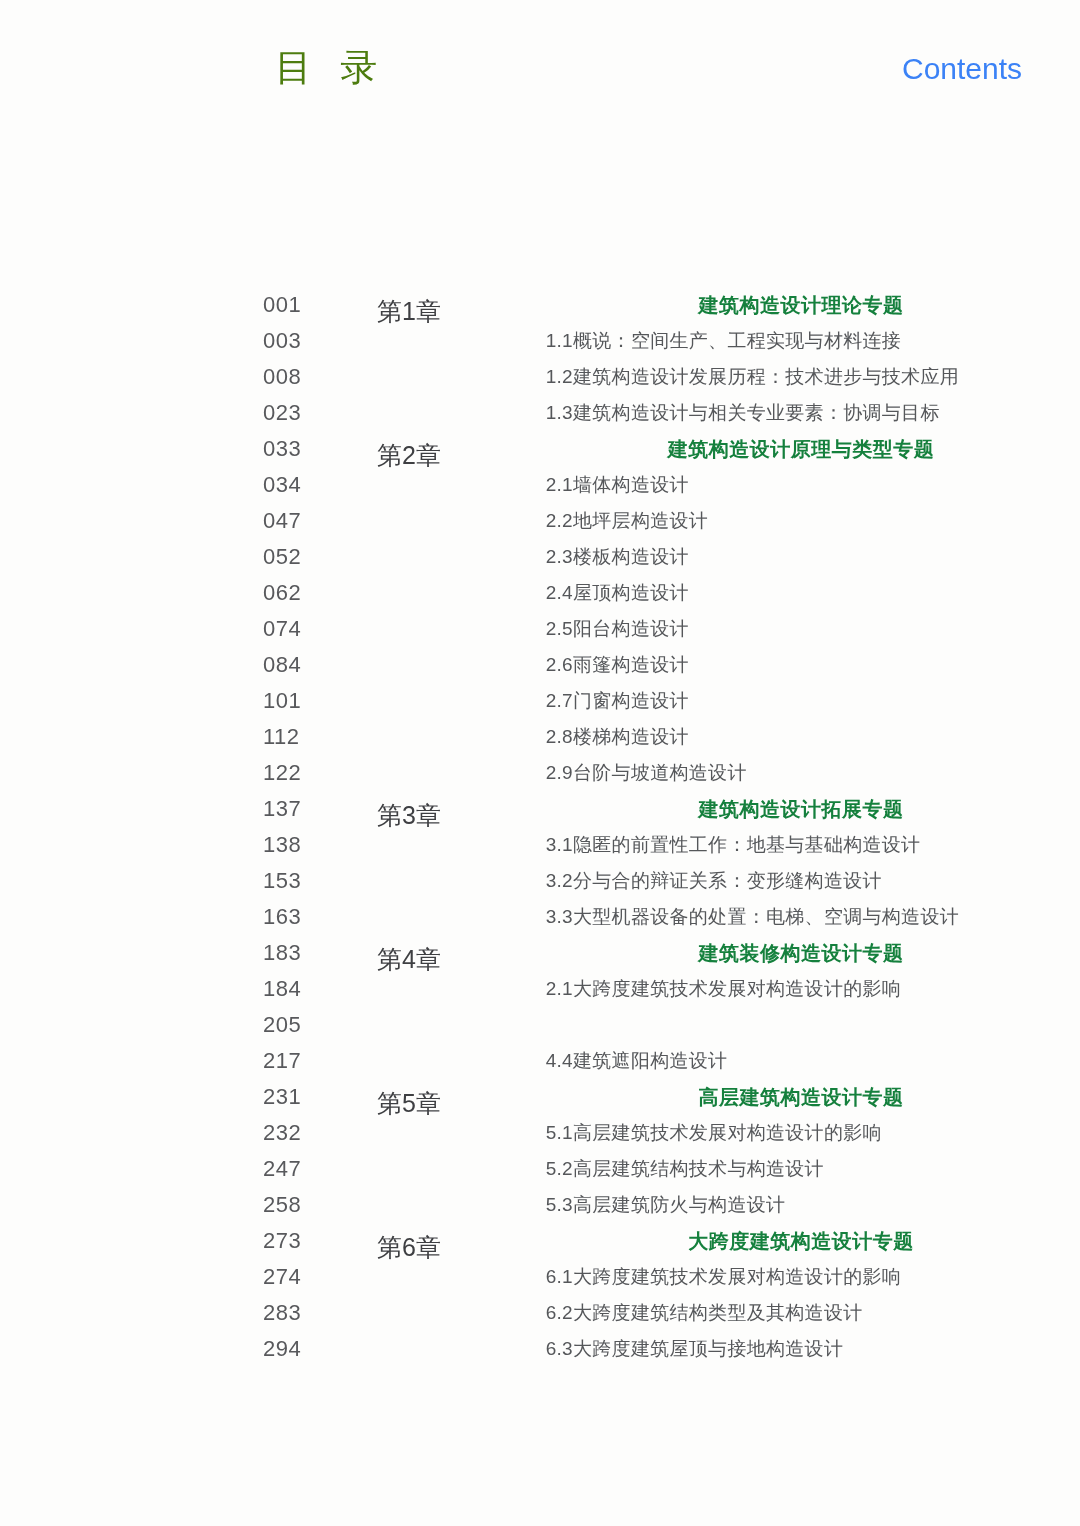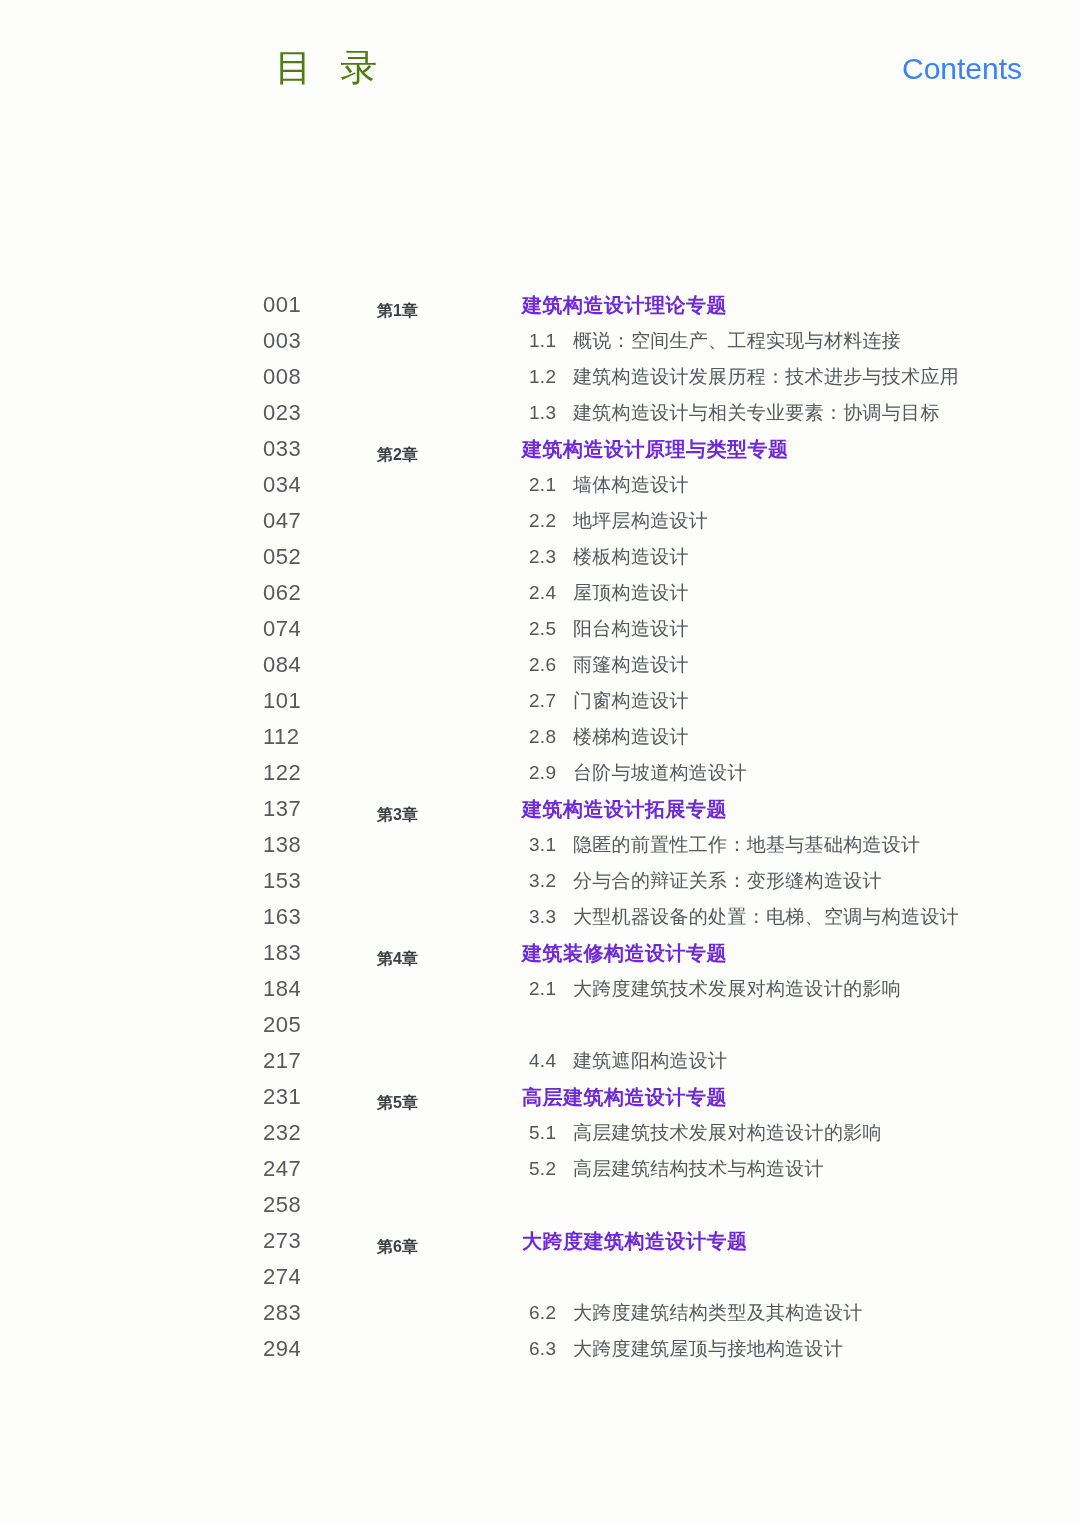--- a/index.html
+++ b/index.html
@@ -50,44 +50,46 @@
     margin-left: 263px;
     width: 114px;
     flex: 0 0 114px;
     font-size: 22px;
     color: #58595c;
     letter-spacing: 0.5px;
   }
   .col-chapter {
     width: 145px;
     flex: 0 0 145px;
-    font-size: 16px;
-    font-weight: bold;
+    font-size: 25px;
+    font-weight: normal;
     color: #3e3f42;
     margin-top: 12px;
   }
   .col-title {
     flex: 1;
   }
   .chapter-row .col-title {
     font-size: 20px;
     font-weight: bold;
-    color: #6d28d9;
+    color: #15803d;
     letter-spacing: 0.5px;
+    text-align: center;
   }
   .section-row .col-title {
     font-size: 19px;
     font-weight: normal;
     color: #55575a;
     padding-left: 7px;
     letter-spacing: 0.3px;
   }
   .sec-num {
     display: inline-block;
     width: 44px;
+    text-align: right;
   }
 </style>
 </head>
 <body>
 
 <div class="page-title-cn">目 录</div>
 
 <div class="page-title-en">Contents</div>
 
 <div class="toc">
@@ -211,29 +213,31 @@
       <span class="col-title"><span class="sec-num">5.1</span><span>高层建筑技术发展对构造设计的影响</span></span>
     </div>
     <div class="row section-row">
       <span class="col-page">247</span>
       <span class="col-chapter"></span>
       <span class="col-title"><span class="sec-num">5.2</span><span>高层建筑结构技术与构造设计</span></span>
     </div>
     <div class="row section-row">
       <span class="col-page">258</span>
       <span class="col-chapter"></span>
+      <span class="col-title"><span class="sec-num">5.3</span><span>高层建筑防火与构造设计</span></span>
     </div>
     <div class="row chapter-row">
       <span class="col-page">273</span>
       <span class="col-chapter">第6章</span>
       <span class="col-title">大跨度建筑构造设计专题</span>
     </div>
     <div class="row section-row">
       <span class="col-page">274</span>
       <span class="col-chapter"></span>
+      <span class="col-title"><span class="sec-num">6.1</span><span>大跨度建筑技术发展对构造设计的影响</span></span>
     </div>
     <div class="row section-row">
       <span class="col-page">283</span>
       <span class="col-chapter"></span>
       <span class="col-title"><span class="sec-num">6.2</span><span>大跨度建筑结构类型及其构造设计</span></span>
     </div>
     <div class="row section-row">
       <span class="col-page">294</span>
       <span class="col-chapter"></span>
       <span class="col-title"><span class="sec-num">6.3</span><span>大跨度建筑屋顶与接地构造设计</span></span>

